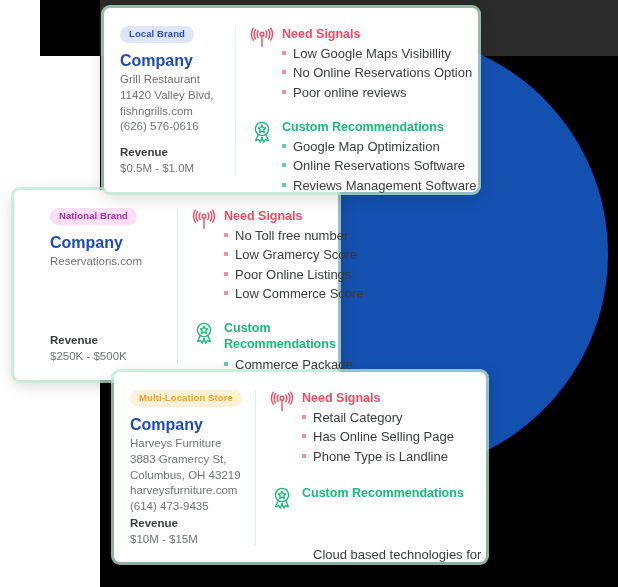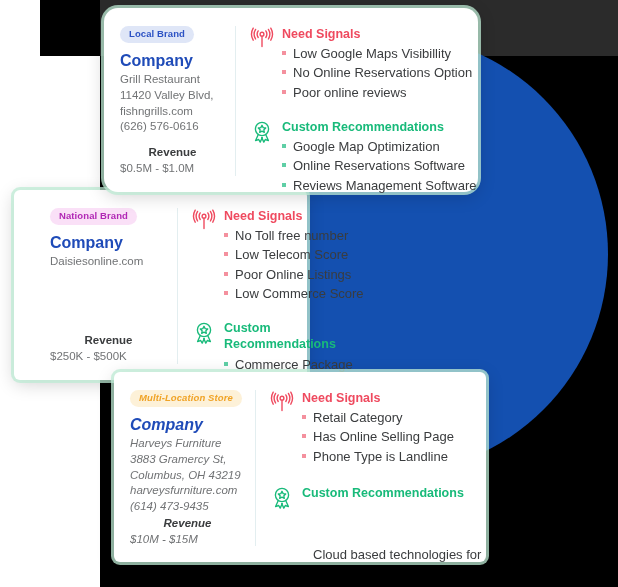--- a/index.html
+++ b/index.html
@@ -47,34 +47,34 @@
     position: absolute;
     background: #ffffff;
     border-radius: 6px;
     z-index: 5;
     box-shadow: 0 0 0 3px rgba(190, 235, 212, 0.75),
                 0 4px 18px rgba(0, 0, 0, 0.18);
     display: flex;
     padding: 18px 16px 16px 16px;
   }
 
-  .card-1 { left: 104px; top: 8px;   width: 374px; height: 184px; z-index: 7; border-radius: 14px; }
-  .card-2 { left: 14px;  top: 190px; width: 293px; height: 190px; z-index: 6; padding-left: 36px; }
+  .card-1 { left: 104px; top: 8px;   width: 374px; height: 184px; z-index: 7; }
+  .card-2 { left: 14px;  top: 190px; width: 324px; height: 190px; z-index: 6; padding-left: 36px; }
   .card-3 { left: 114px; top: 372px; width: 372px; height: 190px; z-index: 8; }
 
   .col-left {
     width: 116px;
     flex: 0 0 116px;
     padding-right: 10px;
     border-right: 1px solid #e3eef0;
     display: flex;
     flex-direction: column;
   }
   .card-2 .col-left { width: 128px; flex: 0 0 128px; }
-  .card-3 .col-left { width: 126px; flex: 0 0 126px; font-style: italic; }
+  .card-3 .col-left { width: 126px; flex: 0 0 126px; }
 
   .col-right {
     flex: 1 1 auto;
     padding-left: 14px;
     display: flex;
     flex-direction: column;
   }
 
   
   .badge {
@@ -107,21 +107,20 @@
     line-height: 1.37;
   }
   .company-lines div { white-space: nowrap; }
 
   .revenue-block { margin-top: auto; }
   .revenue-label {
     font-size: 11.5px;
     font-weight: bold;
     color: #3a3c3e;
     line-height: 1.4;
-    text-align: center;
   }
   .revenue-value {
     font-size: 11.5px;
     color: #717375;
     line-height: 1.4;
   }
 
   
   .sec { display: flex; gap: 8px; }
   .sec-icon {
@@ -246,21 +245,21 @@
               </ul>
             </div>
           </div>
         </div>
       </div>
       <div class="card card-2">
         <div class="col-left">
           <span class="badge badge-purple">National Brand</span>
           <div class="company-label">Company</div>
           <div class="company-lines">
-            <div>Daisiesonline.com</div>
+            <div>Reservations.com</div>
           </div>
           <div class="revenue-block">
             <div class="revenue-label">Revenue</div>
             <div class="revenue-value">$250K - $500K</div>
           </div>
         </div>
         <div class="col-right">
           <div class="sec">
             <span class="sec-icon">
               <svg width="24" height="24" viewBox="0 0 24 24" fill="none" stroke="#ef4a5f" stroke-width="1.4" stroke-linecap="round">
@@ -271,21 +270,21 @@
                 <path d="M5.6 2.4 a9 9 0 0 0 0 9.6"></path>
                 <path d="M18.4 2.4 a9 9 0 0 1 0 9.6"></path>
                 <path d="M3.2 1.2 a12 12 0 0 0 0 12"></path>
                 <path d="M20.8 1.2 a12 12 0 0 1 0 12"></path>
               </svg>
             </span>
             <div class="sec-body">
               <div class="sec-title title-red">Need Signals</div>
               <ul class="sec-list bullets-red">
                 <li class="">No Toll free number</li>
-                <li class="">Low Telecom Score</li>
+                <li class="">Low Gramercy Score</li>
                 <li class="">Poor Online Listings</li>
                 <li class="">Low Commerce Score</li>
               </ul>
             </div>
           </div>
           <div class="sec-divider"></div>
           <div class="sec">
             <span class="sec-icon">
               <svg width="24" height="24" viewBox="0 0 24 24" fill="none" stroke="#18ba7a" stroke-width="1.35" stroke-linecap="round" stroke-linejoin="round">
                 <circle cx="12" cy="9" r="6.6"></circle>

